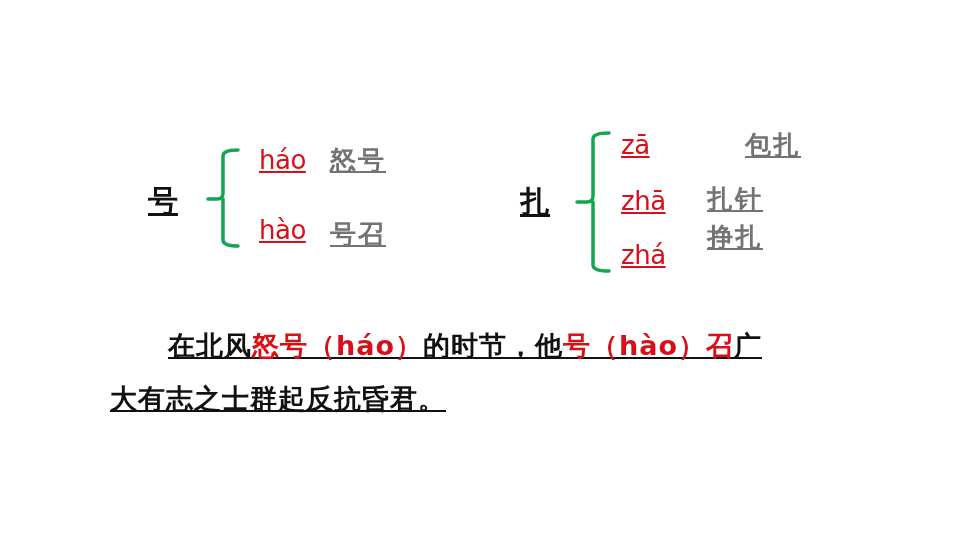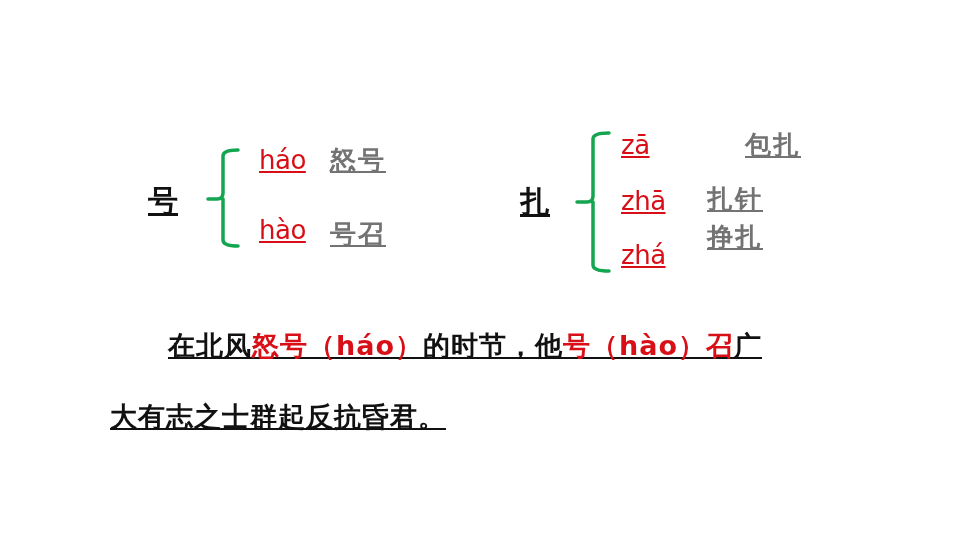--- a/index.html
+++ b/index.html
@@ -36,13 +36,13 @@
 <div class="abs pinyin" style="left:621px; top:130px;">zā</div>
 <div class="abs word" style="left:707px; top:128px;margin-left:38px;">包扎</div>
 <div class="abs pinyin" style="left:621px; top:186px;text-align:right;">zhā</div>
 <div class="abs word" style="left:707px; top:182px;">扎针</div>
 <div class="abs pinyin" style="left:621px; top:240px;">zhá</div>
 <div class="abs word" style="left:707px; top:220px;">挣扎</div>
 
 <div class="abs sentence" style="left:168px; top:328px;">
   <span>在北风</span><span class="red">怒号（háo）</span><span>的时节，他</span><span class="red">号（hào）召</span><span>广</span>
 </div>
-<div class="abs sentence" style="left:110px; top:399px;">大有志之士群起反抗昏君。</div>
+<div class="abs sentence" style="left:110px; top:381px;">大有志之士群起反抗昏君。</div>
 
 </body></html>

